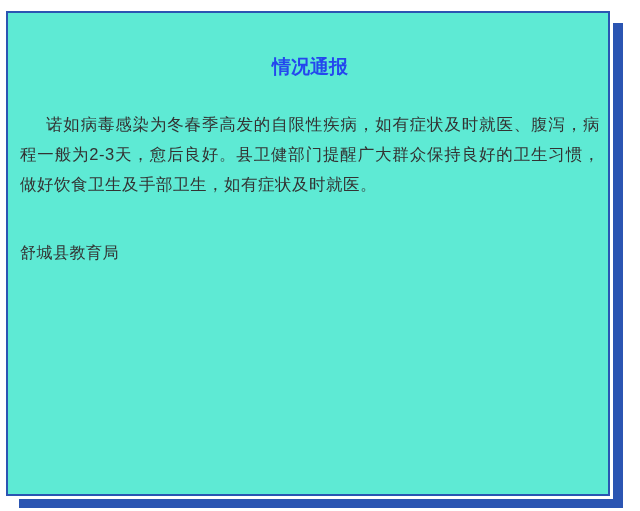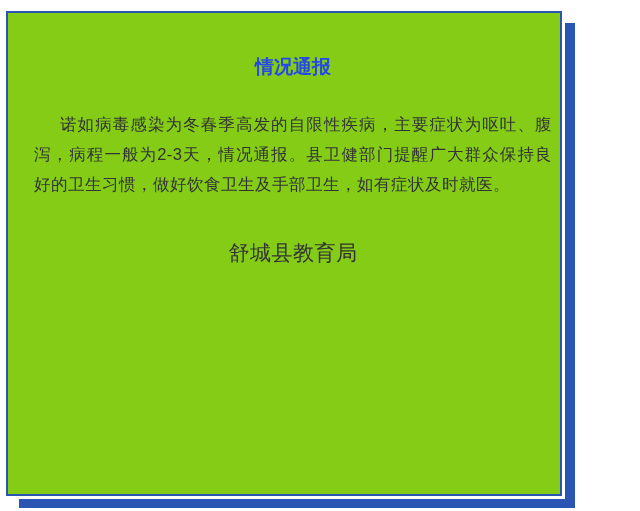--- a/index.html
+++ b/index.html
@@ -15,27 +15,27 @@
     background: var(--page-bg);
     font-family: "Liberation Sans", "DejaVu Sans", sans-serif;
     overflow: hidden;
   }
   body { position: relative; }
 
   .notice-card {
     position: absolute;
     left: 6px;
     top: 11px;
-    width: 556px;
+    width: 604px;
     height: 485px;
-    background: #84cc16;
+    background: #5eead4;
     border: 2px solid var(--accent-blue);
     outline: 3px solid #ffffff;           
     box-shadow: 13px 12px 0 0 var(--accent-blue); 
-    padding: 41px 8px 0 26px;
+    padding: 41px 8px 0 12px;
     overflow: hidden;
   }
 
   .notice-title {
     text-align: center;
     font-size: 19px;
     line-height: 26px;
     font-weight: 700;
     color: var(--title-blue);
     margin-bottom: 29px;
@@ -46,32 +46,32 @@
     line-height: 30px;
     color: var(--body-text);
     text-align: justify;
     text-indent: 26px;
     margin-bottom: 24px;
     letter-spacing: 0.5px;
   }
 
   .signature-block {
     margin-top: 39px;
-    text-align: center;
-    font-size: 21px;
+    text-align: left;
+    font-size: 16px;
     line-height: 30px;
     color: var(--body-text);
     letter-spacing: 0.5px;
   }
 </style>
 </head>
 <body>
 
 <div class="notice-card">
   <h1 class="notice-title">情况通报</h1>
 
 
-  <p class="notice-para">诺如病毒感染为冬春季高发的自限性疾病，主要症状为呕吐、腹泻，病程一般为2-3天，情况通报。县卫健部门提醒广大群众保持良好的卫生习惯，做好饮食卫生及手部卫生，如有症状及时就医。</p>
+  <p class="notice-para">诺如病毒感染为冬春季高发的自限性疾病，如有症状及时就医、腹泻，病程一般为2-3天，愈后良好。县卫健部门提醒广大群众保持良好的卫生习惯，做好饮食卫生及手部卫生，如有症状及时就医。</p>
 
   <div class="signature-block">
     <div>舒城县教育局</div>
   </div>
 </div>
 
 </body></html>

